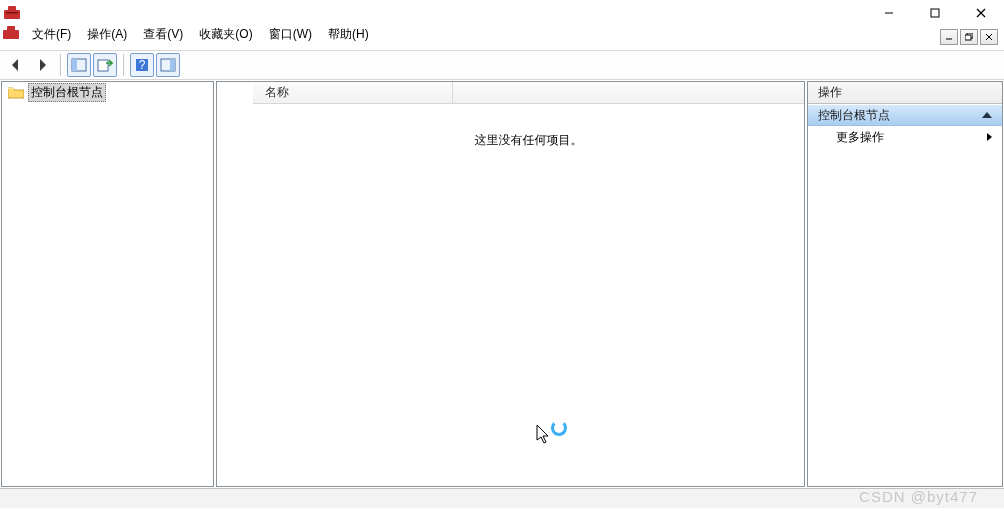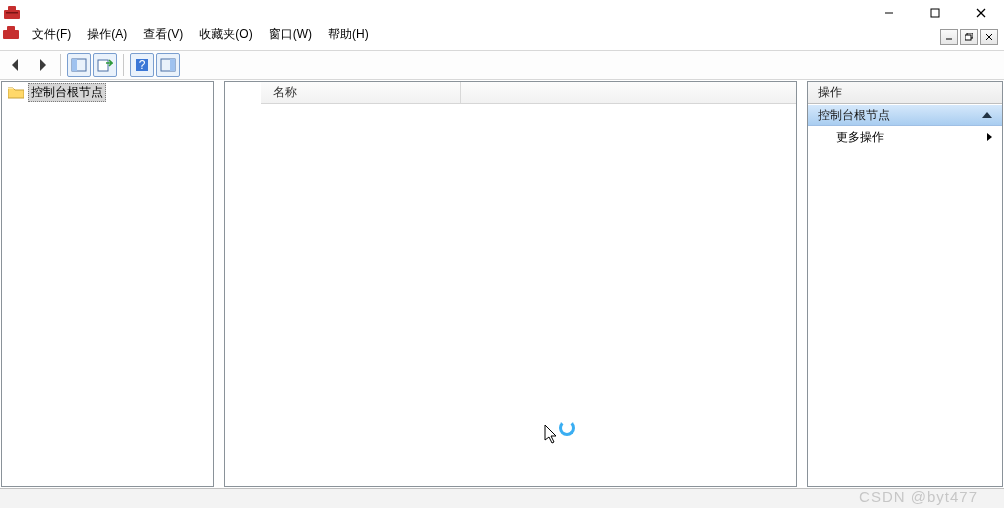--- a/index.html
+++ b/index.html
@@ -19,21 +19,21 @@
   .mdi-box{position:absolute;right:6px;top:3px;display:flex;gap:2px;}
   .mdi-btn{width:18px;height:16px;border:1px solid #999;background:linear-gradient(#fafafa,#e6e6e6);display:flex;align-items:center;justify-content:center;}
   .mdi-btn svg{width:8px;height:8px;}
   
   .toolbar{height:30px;border-top:1px solid #d8d8d8;border-bottom:1px solid #d8d8d8;display:flex;align-items:center;padding:0 4px;gap:2px;background:#fdfdfd;}
   .tbtn{width:24px;height:24px;display:flex;align-items:center;justify-content:center;border:1px solid transparent;border-radius:2px;}
   .tsep{width:1px;height:22px;background:#c8c8c8;margin:0 4px;}
   .tbtn svg{width:16px;height:16px;}
   .tbtn.framed{border:1px solid #7a9ecf;background:#eaf2fb;}
   
-  .work{display:flex;height:408px;gap:8px;}
+  .work{display:flex;height:408px;}
   .pane{border:1px solid var(--panel-border);background:#fff;margin:1px;}
   .tree{width:213px;}
   .list{flex:1;position:relative;padding-left:36px;}
   .actions{width:196px;}
   
   .tree-row{display:flex;align-items:center;height:20px;padding:2px 6px;gap:4px;}
   .tree-row .label{padding:1px 3px;}
   .tree-row.sel .label{background:#d6d6d6;border:1px dotted #7a7a7a;padding:0 2px;}
   .folder-icon{width:16px;height:14px;}
   
@@ -184,20 +184,21 @@
       <span class="label">控制台根节点</span>
     </div>
   </div>
 
   <div class="pane list">
     <div class="list-header">
       <div class="list-col">
           <span>名称</span>
         </div>
     </div>
+    <div class="list-empty">这里没有任何项目。</div>
 
     <div class="busy"></div>
     <div class="cursor">
       <svg width="16" height="20" viewBox="0 0 16 20">
           <path d="M0 0 L0 15 L4 12 L7 18 L9 17 L6 11 L11 11 Z" fill="#fff" stroke="#000" stroke-width="1"></path>
         </svg>
     </div>
   </div>
 
   <div class="pane actions">

